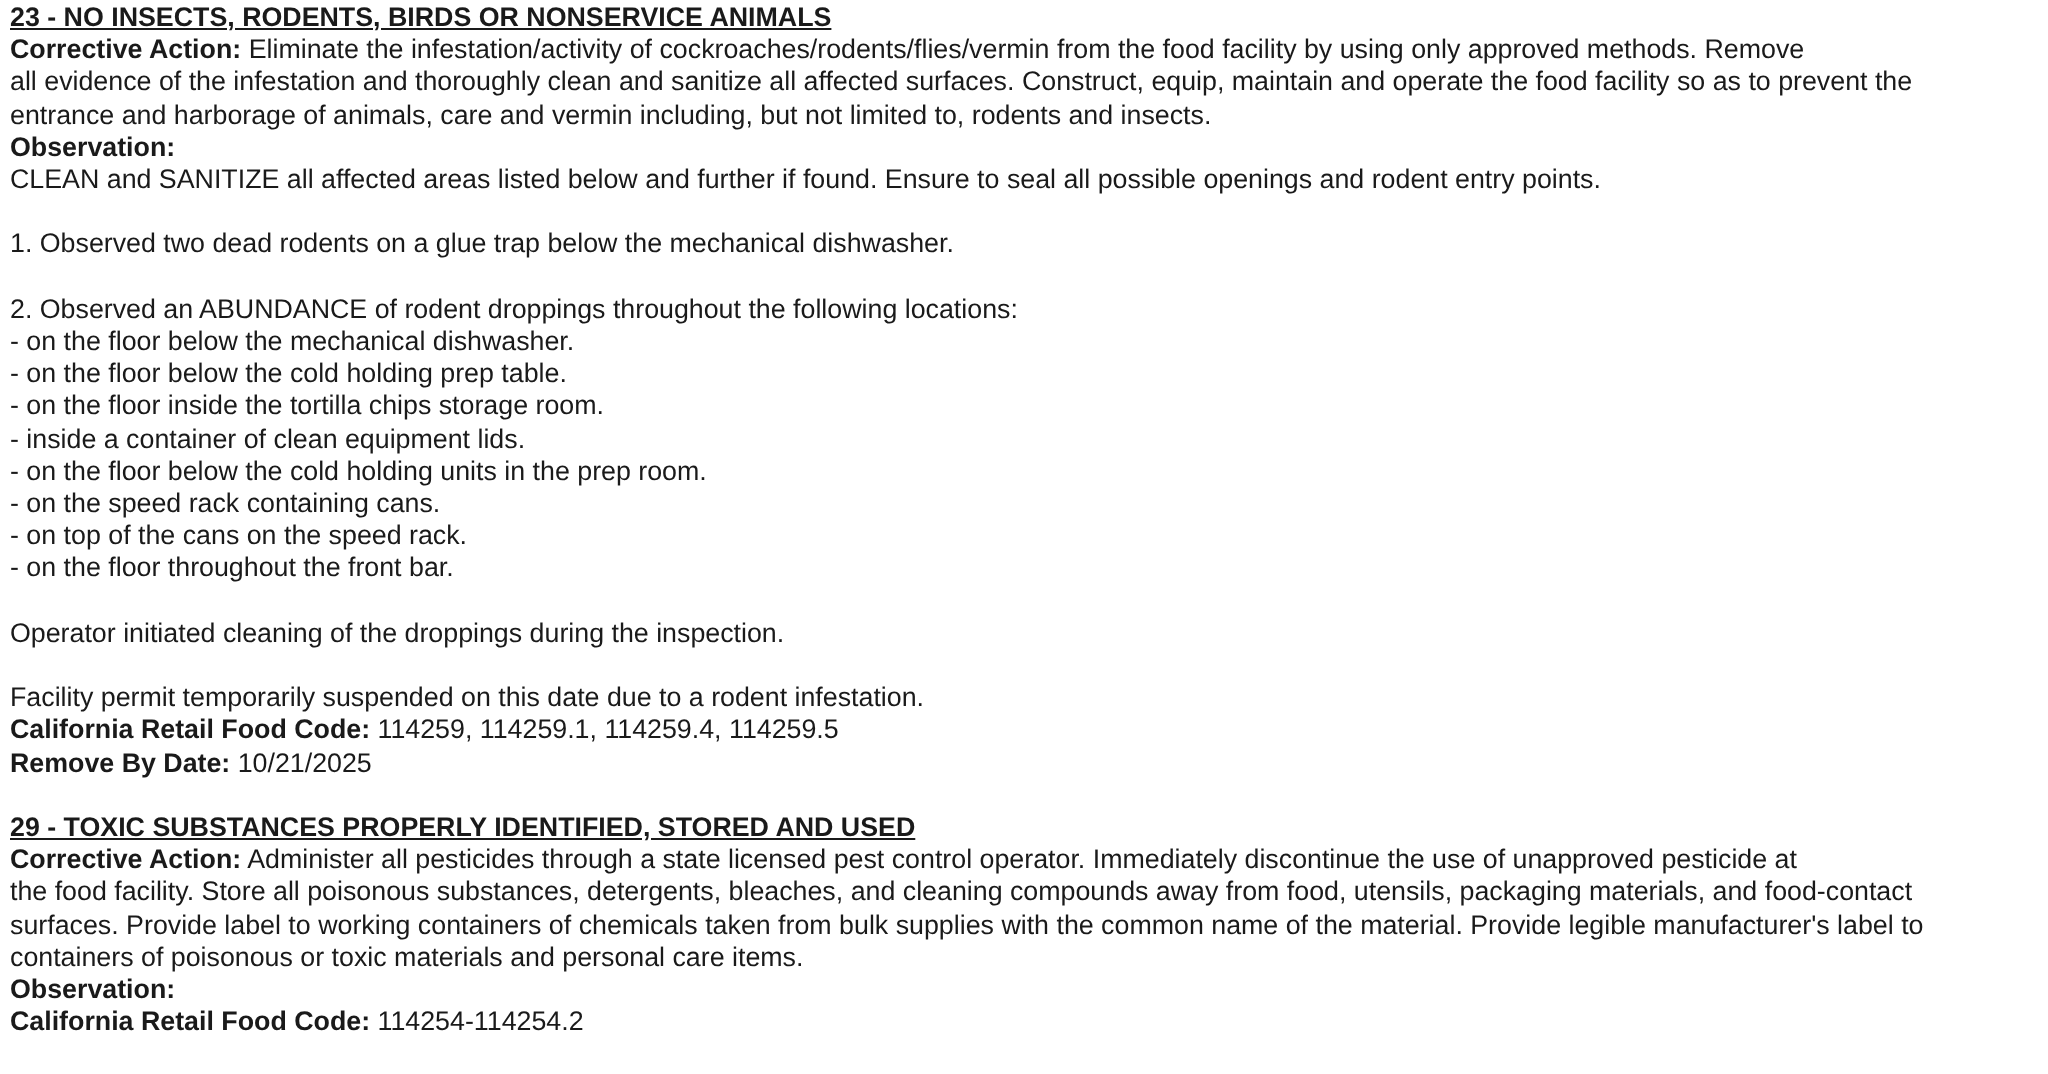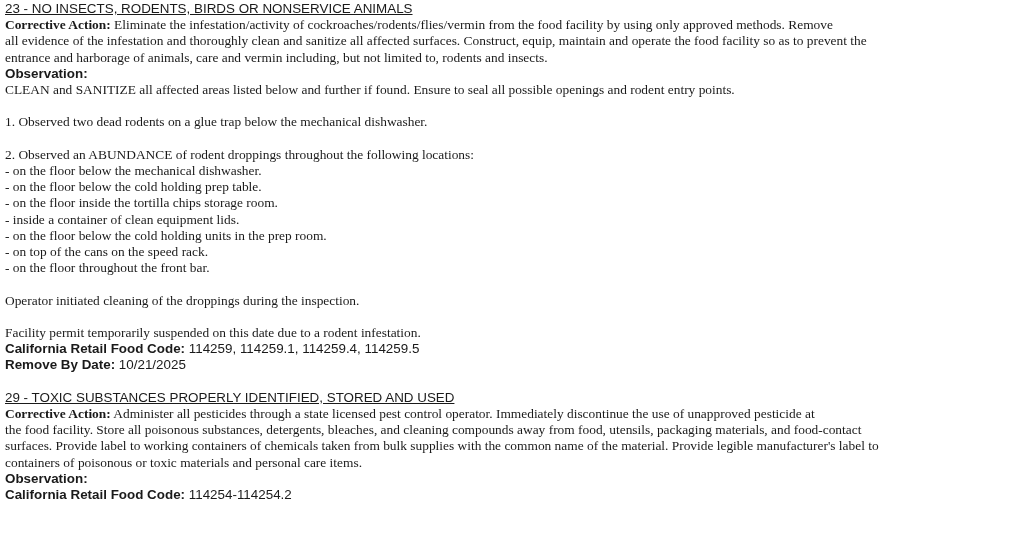--- a/index.html
+++ b/index.html
@@ -14,41 +14,40 @@
       font-family: "Liberation Sans", sans-serif;
       font-size: 13.4px;
       line-height: 16.2px;
       color: #1a1a1a;
     }
     .page {
       padding: 1px 0 0 5px;
       width: 1014px;
     }
     .violation-title {
-      font-weight: normal;
+      font-weight: bold;
       text-decoration: underline;
       display: block;
     }
     .label {
       font-weight: bold;
     }
     .line {
       display: block;
       white-space: pre-wrap;
     }
     .blank {
       display: block;
       height: 16.2px;
     }
     .section-gap {
       height: 16.2px;
     }
     .para {
       display: block;
-      font-family: Liberation Serif, serif;
     }
   </style>
 </head>
 <body>
 
 <div class="page">
 
   <section>
     <span class="violation-title">23 - NO INSECTS, RODENTS, BIRDS OR NONSERVICE ANIMALS</span>
 
@@ -64,20 +63,21 @@
       <span class="line">CLEAN and SANITIZE all affected areas listed below and further if found. Ensure to seal all possible openings and rodent entry points.</span>
       <span class="blank"></span>
       <span class="line">1. Observed two dead rodents on a glue trap below the mechanical dishwasher.</span>
       <span class="blank"></span>
       <span class="line">2. Observed an ABUNDANCE of rodent droppings throughout the following locations:</span>
       <span class="line">- on the floor below the mechanical dishwasher.</span>
       <span class="line">- on the floor below the cold holding prep table.</span>
       <span class="line">- on the floor inside the tortilla chips storage room.</span>
       <span class="line">- inside a container of clean equipment lids.</span>
       <span class="line">- on the floor below the cold holding units in the prep room.</span>
+      <span class="line">- on the speed rack containing cans.</span>
       <span class="line">- on top of the cans on the speed rack.</span>
       <span class="line">- on the floor throughout the front bar.</span>
       <span class="blank"></span>
       <span class="line">Operator initiated cleaning of the droppings during the inspection.</span>
       <span class="blank"></span>
       <span class="line">Facility permit temporarily suspended on this date due to a rodent infestation.</span>
     </div>
 
     <span class="line"><span class="label">California Retail Food Code:</span><span> 114259, 114259.1, 114259.4, 114259.5</span></span>
     <span class="line"><span class="label">Remove By Date:</span><span> 10/21/2025</span></span>

